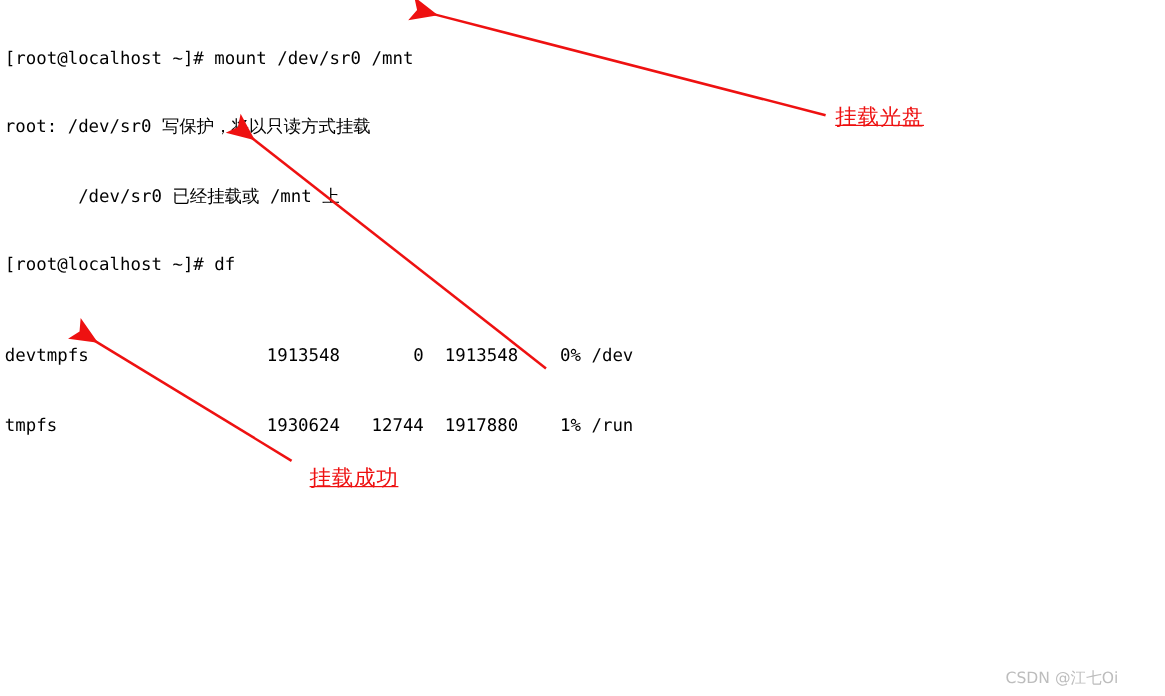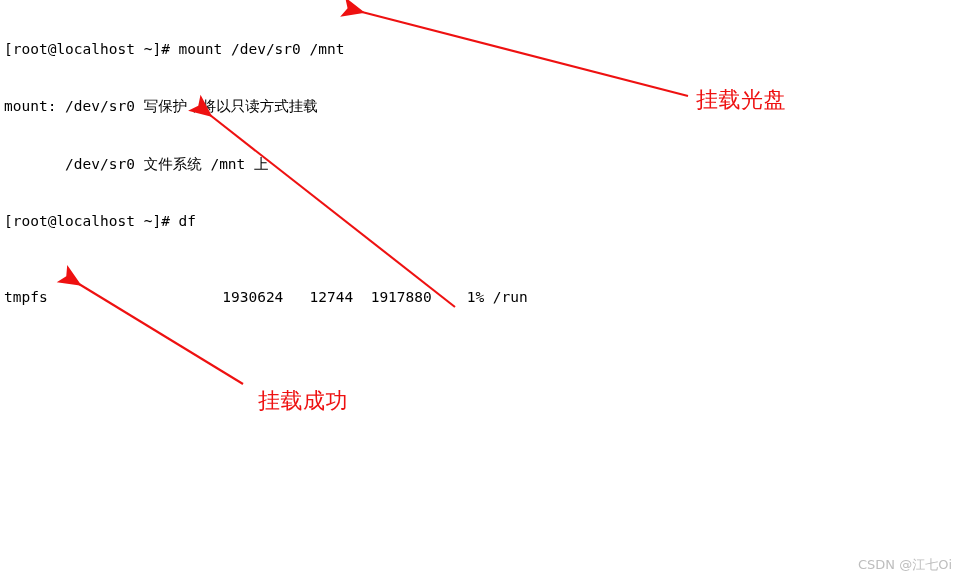--- a/index.html
+++ b/index.html
@@ -42,49 +42,51 @@
     left: 0;
     top: 0;
     width: 971px;
     height: 580px;
     pointer-events: none;
   }
   .anno-label {
     position: absolute;
     color: #ee1111;
     font-family: "DejaVu Sans", "Liberation Sans", sans-serif;
-    font-size: 22px;
+    font-size: 18px;
     font-weight: 400;
     white-space: nowrap;
     letter-spacing: 0.5px;
+    text-decoration: underline;
   }
 
   
   #watermark {
     position: absolute;
-    right: 4px;
+    right: 24px;
     bottom: 6px;
     color: #bdbdbd;
     font-family: "DejaVu Sans", "Liberation Sans", sans-serif;
     font-size: 13px;
     white-space: nowrap;
     margin-top: 48px;
   }
 </style>
 </head>
 <body>
 
 <div id="screen">
 
   <div id="terminal">
     <div class="tline">[root@localhost ~]# mount /dev/sr0 /mnt</div>
-    <div class="tline">mount: /dev/sr0 写保护，将以只读方式挂载</div>
-    <div class="tline">       /dev/sr0 文件系统 /mnt 上</div>
+    <div class="tline">root: /dev/sr0 写保护，将以只读方式挂载</div>
+    <div class="tline">       /dev/sr0 已经挂载或 /mnt 上</div>
     <div class="tline">[root@localhost ~]# df</div>
 
+    <div class="tline">devtmpfs                 1913548       0  1913548    0% /dev</div>
     <div class="tline">tmpfs                    1930624   12744  1917880    1% /run</div>
     
     
     
     
     
 
     
   </div>
 

